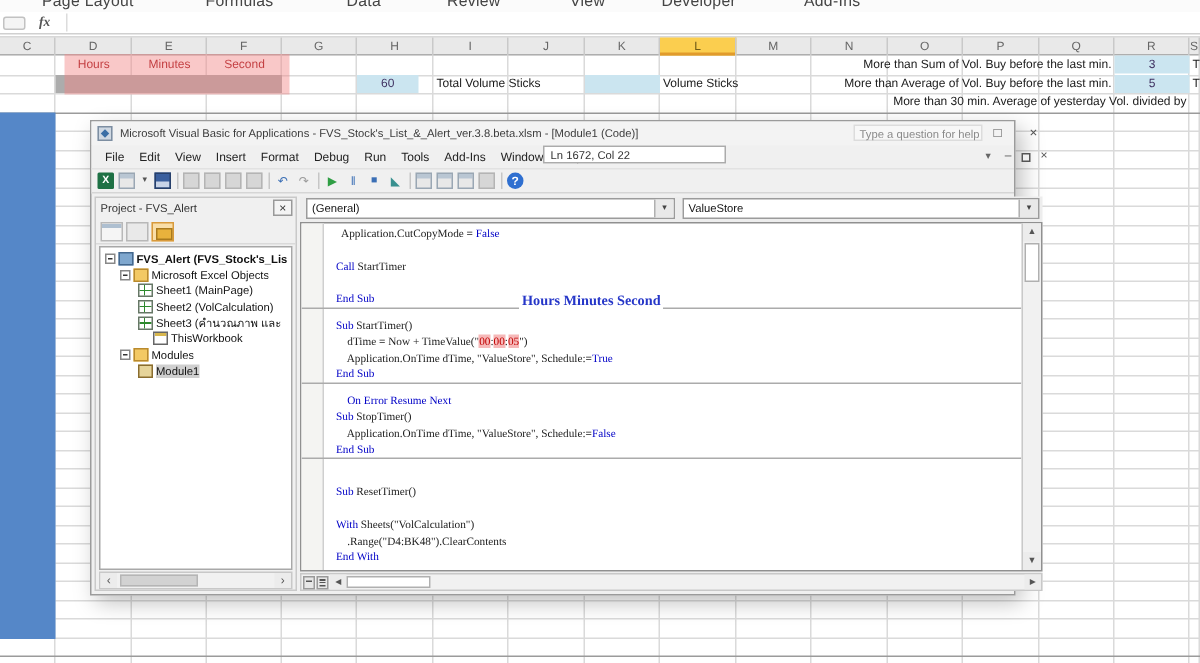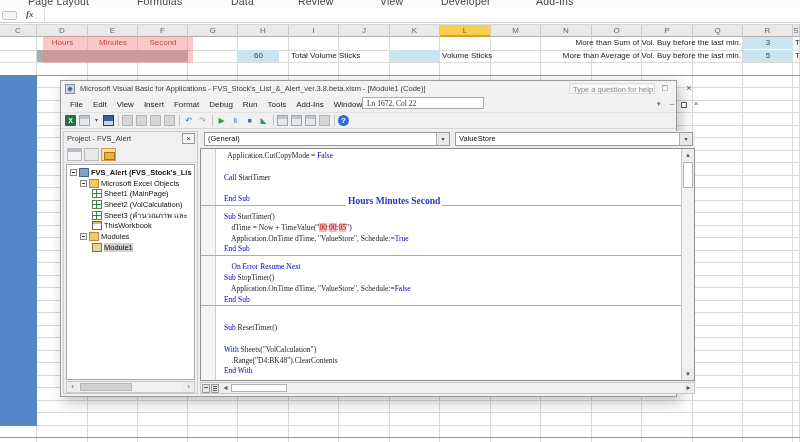--- a/index.html
+++ b/index.html
@@ -220,20 +220,21 @@
       <div class="cell gray-fill" style="left: 88px; width: 50px; top: 12.5px; text-align: left;"></div>
       <div class="cell gray-fill" style="left: 138px; width: 50px; top: 12.5px; text-align: left;"></div>
       <div class="cell blue-fill value" style="left: 238px; width: 41px; top: 12.5px; text-align: center;">60</div>
       <div class="cell " style="left: 289px; width: 101px; top: 12.5px; text-align: left;">Total Volume Sticks</div>
       <div class="cell blue-fill" style="left: 390px; width: 50px; top: 12.5px; text-align: left;"></div>
       <div class="cell " style="left: 440px; width: 51px; top: 12.5px; text-align: left;">Volume Sticks</div>
       <div class="cell " style="left: 491px; width: 252px; top: 0px; text-align: right;">More than Sum of Vol. Buy before the last min.</div>
       <div class="cell blue-fill value" style="left: 743px; width: 50px; top: 0px; text-align: center;">3</div>
       <div class="cell " style="left: 491px; width: 252px; top: 12.5px; text-align: right;">More than Average of Vol. Buy before the last min.</div>
       <div class="cell blue-fill value" style="left: 743px; width: 50px; top: 12.5px; text-align: center;">5</div>
+      <div class="cell " style="left: 491px; width: 302px; top: 25px; text-align: right;">More than 30 min. Average of yesterday Vol. divided by</div>
       <div class="cell " style="left: 793px; width: 7px; top: 0px; text-align: left;">T</div>
       <div class="cell " style="left: 793px; width: 7px; top: 12.5px; text-align: left;">T</div>
     </div>
   <div id="bluecol"></div>
   <div id="pink"></div>
 
   <div id="vba">
     <div class="tbar">
       <span class="vbico"></span>
       <span class="ttl">Microsoft Visual Basic for Applications - FVS_Stock's_List_&amp;_Alert_ver.3.8.beta.xlsm - [Module1 (Code)]</span>
@@ -280,21 +281,21 @@
         <span class="ti ti-glyph-navy">■</span>
         <span class="ti ti-glyph-teal">◣</span>
         <span class="ti ti-sep"></span>
         <span class="ti ti-win"></span>
         <span class="ti ti-win"></span>
         <span class="ti ti-win"></span>
         <span class="ti ti-gray"></span>
         <span class="ti ti-sep"></span>
         <span class="ti ti-glyph-help">?</span>
       </div>
-    <div class="lnbox" style="top:16px;font-family:Liberation Serif, serif;">Ln 1672, Col 22</div>
+    <div class="lnbox" style="top:16px;">Ln 1672, Col 22</div>
 
     <div id="pp">
       <div class="pp-title">Project - FVS_Alert</div>
       <div class="pp-x">×</div>
       <div class="pp-tools">
         <div class="ppt b1"></div>
         <div class="ppt b2"></div>
         <div class="ppt b3"></div>
       </div>
       <div class="pp-tree">
@@ -313,21 +314,21 @@
             <span class="tlabel">Sheet1 (MainPage)</span>
           </div>
           <div class="trow" style="padding-left: 25px;">
             <span class="tico ico-worksheet"></span>
             <span class="tlabel">Sheet2 (VolCalculation)</span>
           </div>
           <div class="trow" style="padding-left: 25px;">
             <span class="tico ico-worksheet"></span>
             <span class="tlabel">Sheet3 (คำนวณภาพ และ</span>
           </div>
-          <div class="trow" style="padding-left: 25px;">
+          <div class="trow" style="padding-left: 35px;">
             <span class="tico ico-workbook"></span>
             <span class="tlabel">ThisWorkbook</span>
           </div>
           <div class="trow" style="padding-left: 13px;">
             <span class="expander"></span>
             <span class="tico ico-folder"></span>
             <span class="tlabel">Modules</span>
           </div>
           <div class="trow" style="padding-left: 25px;">
             <span class="tico ico-module"></span>

